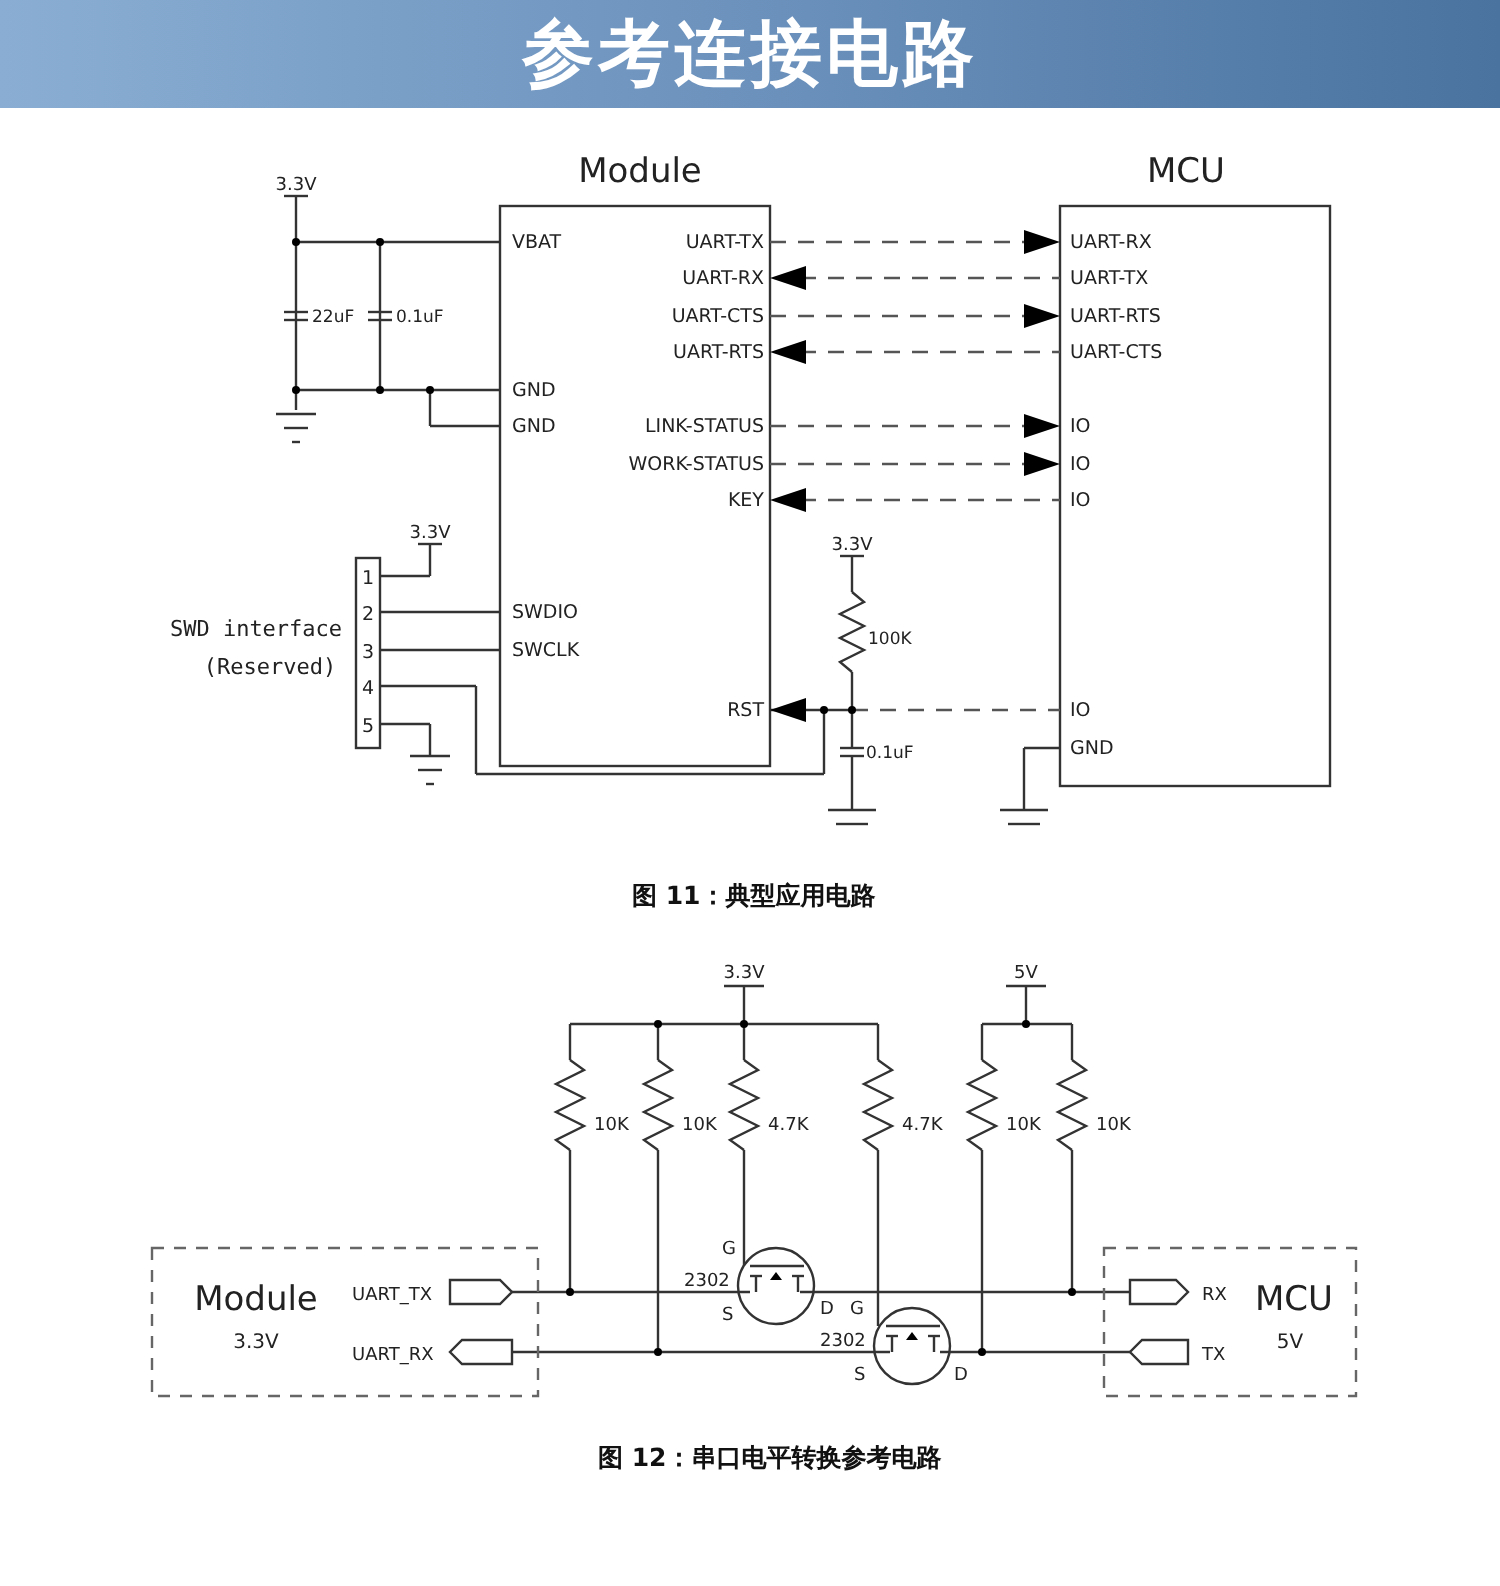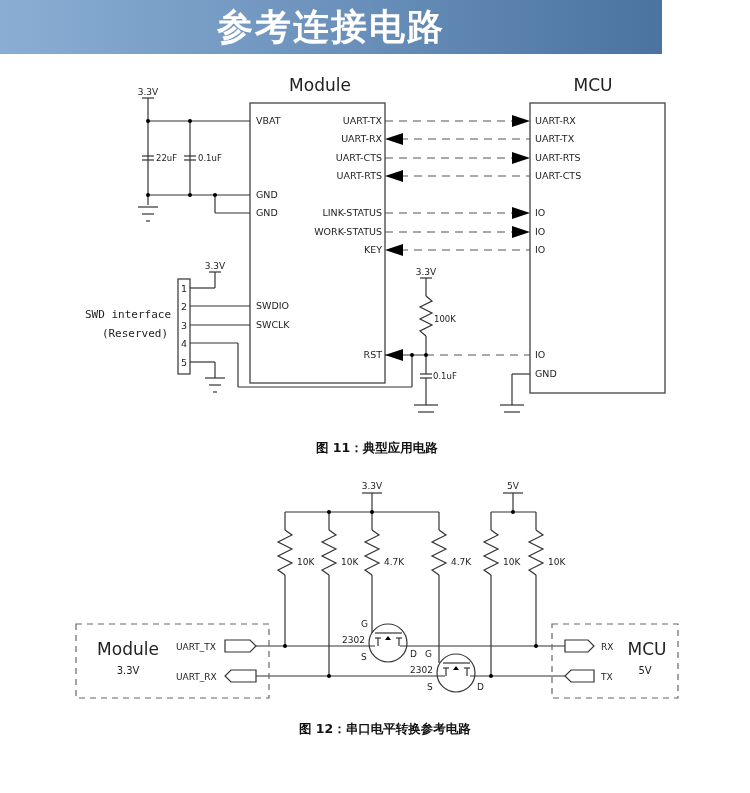--- a/index.html
+++ b/index.html
@@ -1,18 +1,18 @@
 <!DOCTYPE html>
 <html><head>
 <meta charset="utf-8">
 <style>
   html, body { margin: 0; padding: 0; background: #ffffff; }
   body { width: 750px; height: 793px; position: relative; overflow: hidden;
          font-family: "Liberation Sans", "DejaVu Sans", sans-serif; }
-  .header { position: absolute; left: 0; top: 0; width: 662px; height: 54px;
+  .header { position: absolute; left: 0; top: 0; width: 750px; height: 54px;
             background: linear-gradient(to right, #8aaed3 0%, #6f95bf 45%, #4a73a0 100%);
             display: flex; align-items: center; justify-content: center; }
   .header-title { color: #ffffff; font-size: 36px; font-weight: bold; letter-spacing: 2px;
                   font-family: "DejaVu Sans", sans-serif; }
   svg { position: absolute; left: 0; top: 0; }
   svg text { font-family: "DejaVu Sans", sans-serif; fill: #222; }
   .cap { position: absolute; font-weight: bold; font-size: 12.5px; color: #111;
          font-family: "DejaVu Sans", sans-serif; }
 </style>
 </head>

